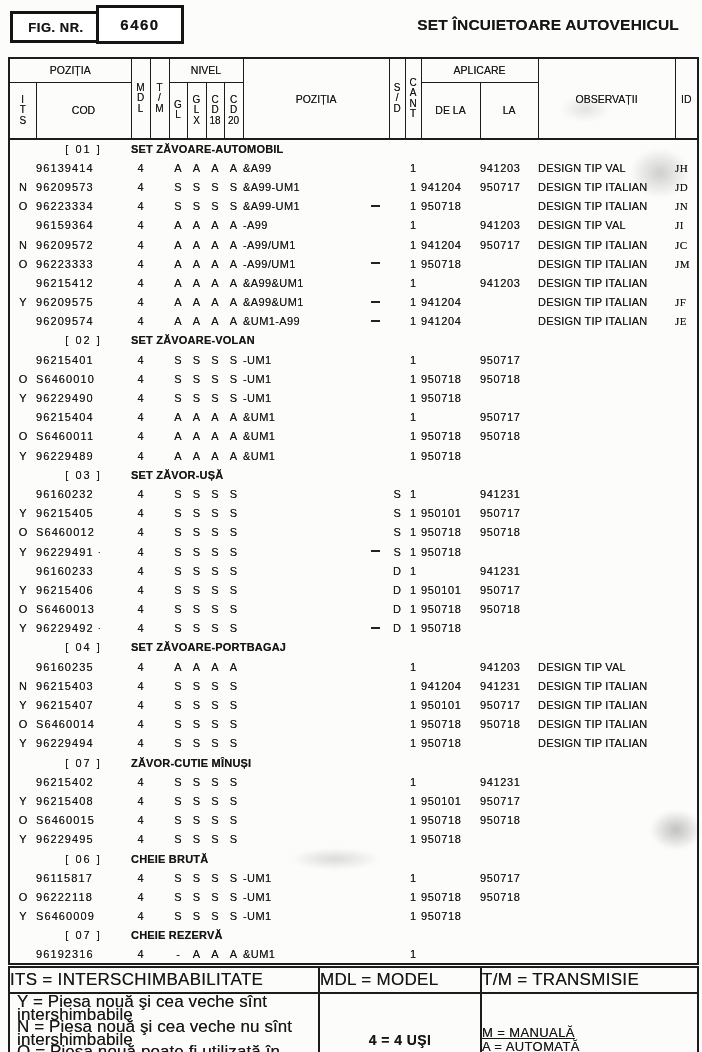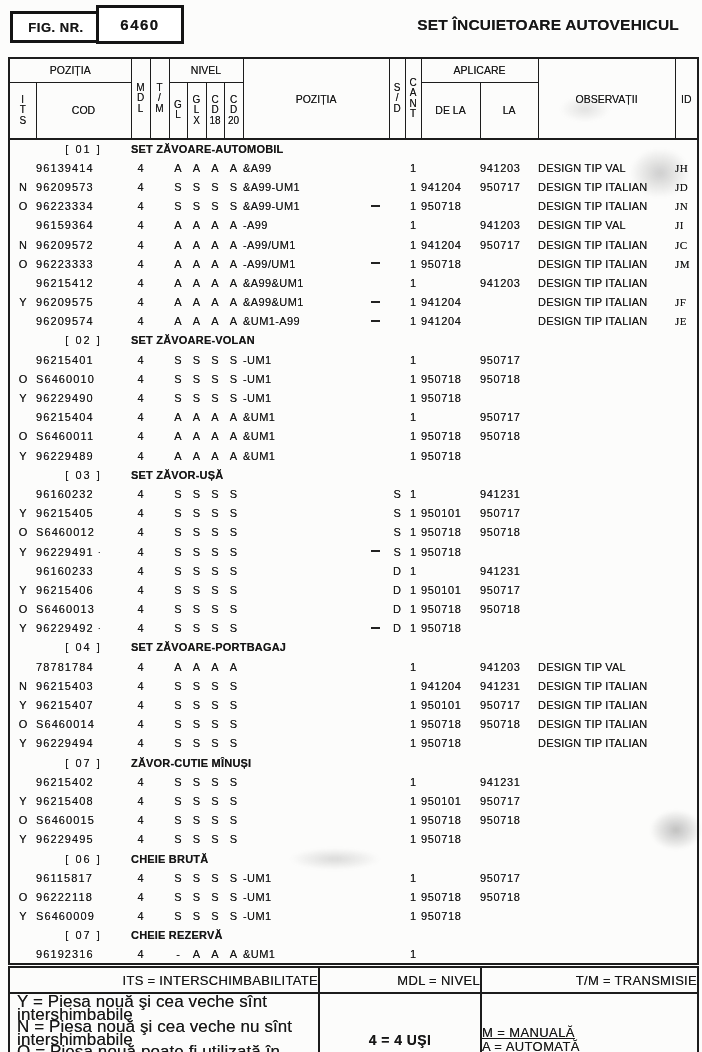--- a/index.html
+++ b/index.html
@@ -67,21 +67,21 @@
   .dash-mark { position:absolute; right:9px; top:8px; width:9px; height:2px; background:#222; }
   .cod-mark { font-size:9px; margin-left:4px; vertical-align:1px; }
 
   
   table.legend {
     position:absolute; left:8px; top:966px; width:689px;
     border-collapse:collapse; table-layout:fixed;
     border:2px solid #1c1c1c;
   }
   table.legend td { border:2px solid #1c1c1c; vertical-align:middle; }
-  .legend-head { height:26px; text-align:right; font-size:13px; letter-spacing:.3px; }
+  .legend-head { height:26px; text-align:left; font-size:17px; letter-spacing:.3px; }
   .legend-body { height:56px; font-size:17px; }
   .its-lines { padding:2px 0 2px 7px; line-height:12.6px; letter-spacing:.1px; }
   .its-line-indent { padding-left:15px; }
   .legend-center { text-align:center; font-size:14px; letter-spacing:.4px;font-weight:bold; }
   .legend-tm { text-align:left; font-size:13px; line-height:14px; letter-spacing:.4px;text-decoration:underline; }
 
   
   .scan-artifact { position:absolute; pointer-events:none; filter:blur(1.5px); }
   .a1 { left:630px; top:148px; width:60px; height:50px;
         background:radial-gradient(closest-side, rgba(90,90,90,.28), rgba(90,90,90,0)); }
@@ -616,21 +616,21 @@
         <td class="group-name" colspan="7">SET ZĂVOARE-PORTBAGAJ</td>
         <td class="bdl br"></td>
         <td class="br"></td>
         <td class="br"></td>
         <td class="br"></td>
         <td class="br"></td>
         <td></td>
       </tr>
       <tr>
         <td class="center br"></td>
-        <td class="c-cod br">78781784</td>
+        <td class="c-cod br">96160235</td>
         <td class="center br">4</td>
         <td class="center br"></td>
         <td class="center">A</td>
         <td class="center">A</td>
         <td class="center">A</td>
         <td class="center br">A</td>
         <td class="c-opt"></td>
         <td class="center bdl br"></td>
         <td class="center br">1</td>
         <td class="c-date br"></td>
@@ -880,21 +880,21 @@
 
 <table class="legend ink">
   <colgroup>
       <col style="width:310px">
       <col style="width:162px">
       <col style="width:217px">
     </colgroup>
   <tbody>
       <tr>
     <td class="legend-head">ITS = INTERSCHIMBABILITATE</td>
-    <td class="legend-head">MDL = NIVEL</td>
+    <td class="legend-head">MDL = MODEL</td>
     <td class="legend-head">T/M = TRANSMISIE</td>
   </tr>
   <tr>
     <td class="legend-body">
       <div class="its-lines">
         <div>Y = Piesa nouă şi cea veche sînt intershimbabile</div>
         <div>N = Piesa nouă şi cea veche nu sînt intershimbabile</div>
         <div>O = Piesa nouă poate fi utilizată în locul celei vechi,</div>
         <div class="its-line-indent">dar nu şi invers</div>
       </div>

